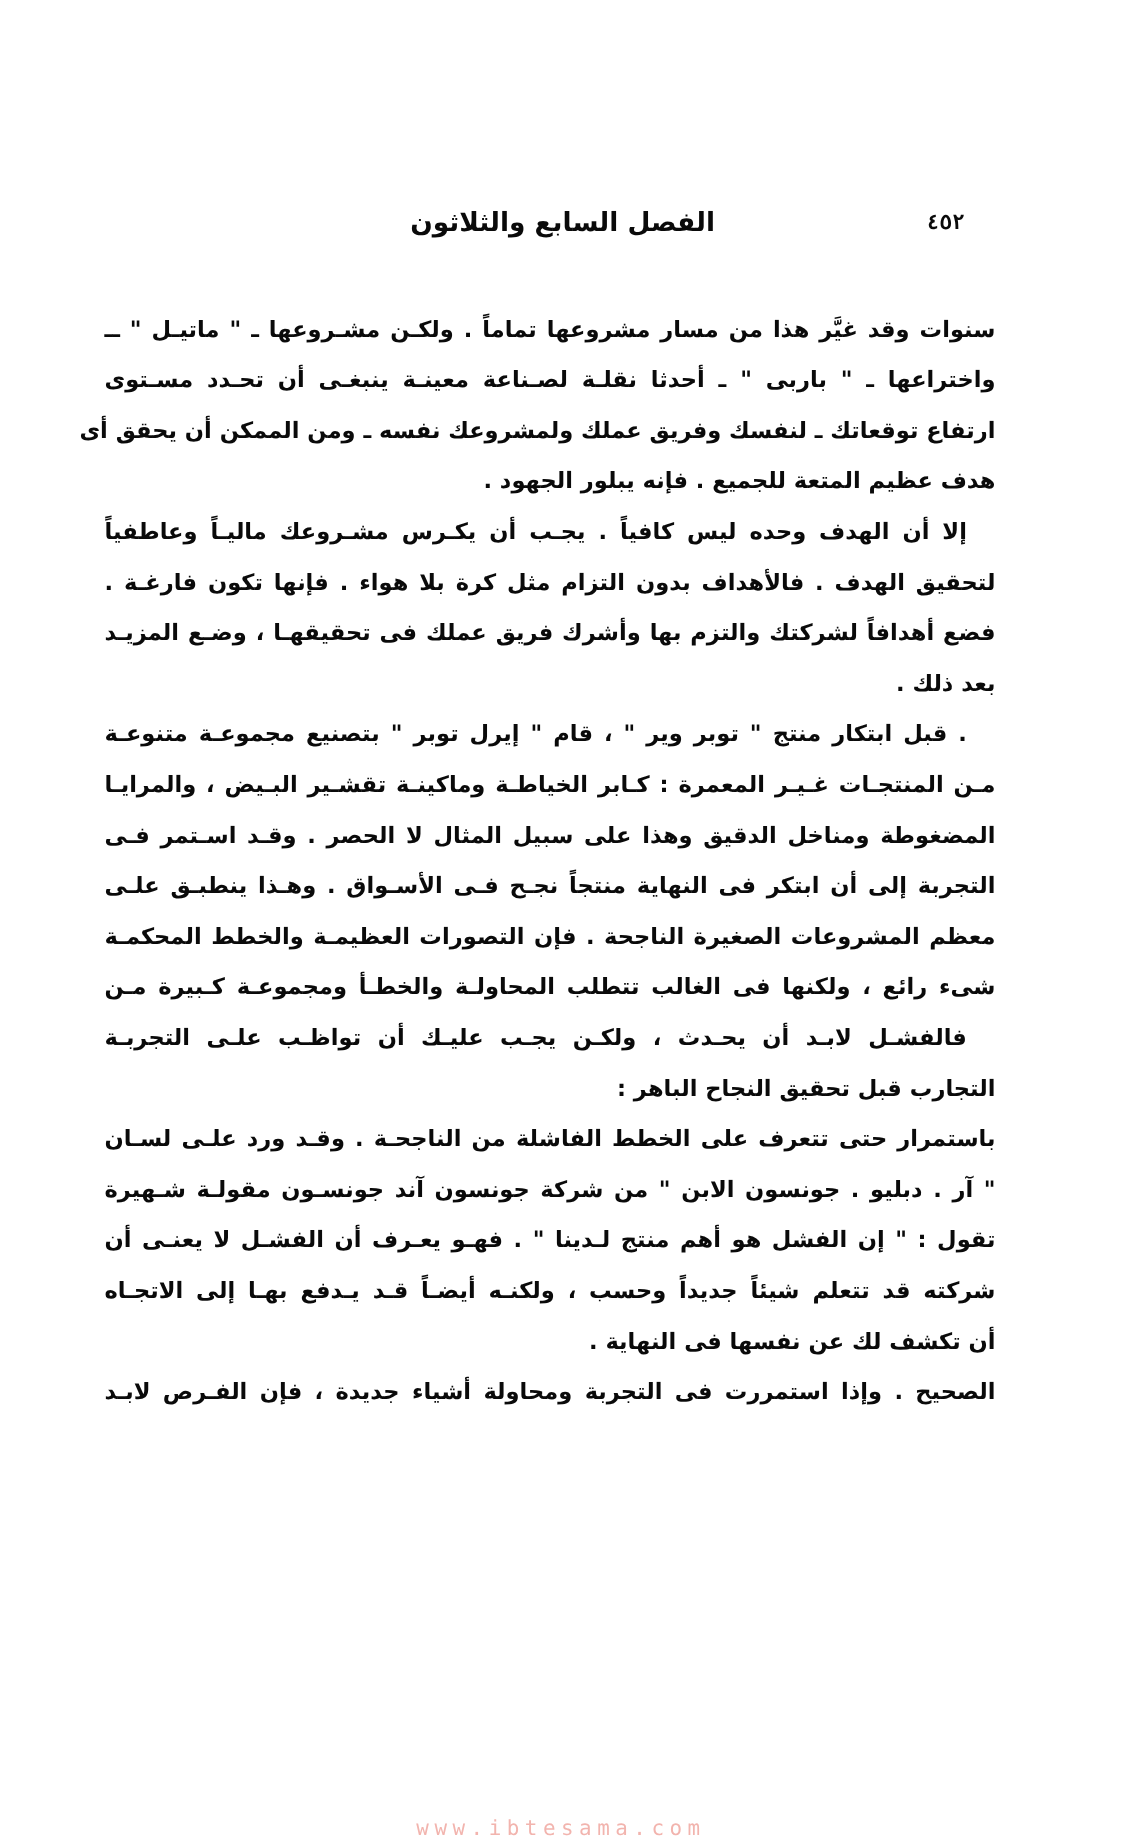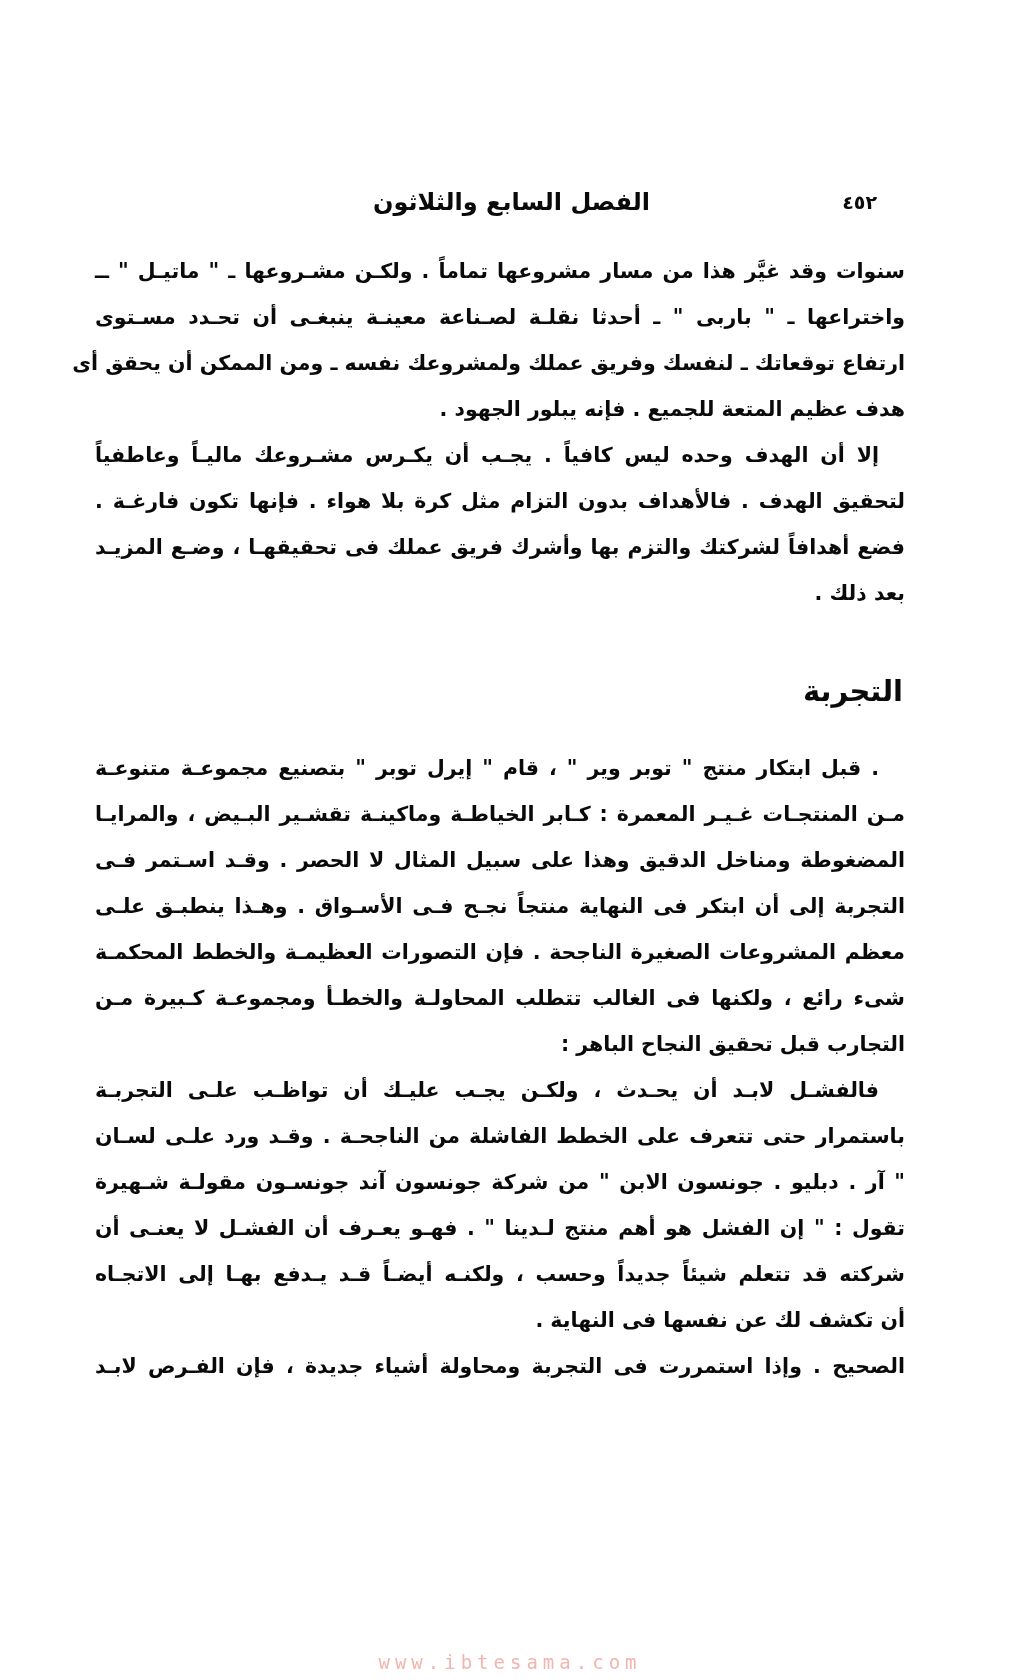--- a/index.html
+++ b/index.html
@@ -25,24 +25,25 @@
     direction: rtl;
   }
   .page-number {
     position: absolute;
     top: 191px;
     right: 143px;
     font-size: 19px;
     font-weight: bold;
     letter-spacing: 4px;
     direction: rtl;
+    font-family: Liberation Mono, monospace;
   }
   .text-block {
     position: absolute;
-    top: 248px;
+    top: 276px;
     right: 115px;
     width: 810px;
     direction: rtl;
   }
   .line {
     font-size: 20.5px;
     font-weight: bold;
     line-height: 46px;
     white-space: nowrap;
     text-align: justify;
@@ -89,31 +90,30 @@
         <div class="line">سنوات وقد غيَّر هذا من مسار مشروعها تماماً . ولكـن مشـروعها ـ " ماتيـل " ــ</div>
         <div class="line">واختراعها ـ " باربى " ـ أحدثا نقلـة لصـناعة معينـة ينبغـى أن تحـدد مسـتوى</div>
         <div class="line">ارتفاع توقعاتك ـ لنفسك وفريق عملك ولمشروعك نفسه ـ ومن الممكن أن يحقق أى</div>
         <div class="line para-end">هدف عظيم المتعة للجميع . فإنه يبلور الجهود .</div>
         <div class="line indent">إلا أن الهدف وحده ليس كافياً . يجـب أن يكـرس مشـروعك ماليـاً وعاطفياً</div>
         <div class="line">لتحقيق الهدف . فالأهداف بدون التزام مثل كرة بلا هواء . فإنها تكون فارغـة .</div>
         <div class="line">فضع أهدافاً لشركتك والتزم بها وأشرك فريق عملك فى تحقيقهـا ، وضـع المزيـد</div>
         <div class="line para-end">بعد ذلك .</div>
       </div>
 
-    <h2 class="section-heading">التجربة</h2>
 
     <div>
         <div class="line indent">. قبل ابتكار منتج " توبر وير " ، قام " إيرل توبر " بتصنيع مجموعـة متنوعـة</div>
         <div class="line">مـن المنتجـات غـيـر المعمرة : كـابر الخياطـة وماكينـة تقشـير البـيض ، والمرايـا</div>
         <div class="line">المضغوطة ومناخل الدقيق وهذا على سبيل المثال لا الحصر . وقـد اسـتمر فـى</div>
         <div class="line">التجربة إلى أن ابتكر فى النهاية منتجاً نجـح فـى الأسـواق . وهـذا ينطبـق علـى</div>
         <div class="line">معظم المشروعات الصغيرة الناجحة . فإن التصورات العظيمـة والخطط المحكمـة</div>
         <div class="line">شىء رائع ، ولكنها فى الغالب تتطلب المحاولـة والخطـأ ومجموعـة كـبيرة مـن</div>
+        <div class="line indent">فالفشـل لابـد أن يحـدث ، ولكـن يجـب عليـك أن تواظـب علـى التجربـة</div>
         <div class="line para-end">التجارب قبل تحقيق النجاح الباهر :</div>
-        <div class="line indent">فالفشـل لابـد أن يحـدث ، ولكـن يجـب عليـك أن تواظـب علـى التجربـة</div>
         <div class="line">باستمرار حتى تتعرف على الخطط الفاشلة من الناجحـة . وقـد ورد علـى لسـان</div>
         <div class="line">" آر . دبليو . جونسون الابن " من شركة جونسون آند جونسـون مقولـة شـهيرة</div>
         <div class="line">تقول : " إن الفشل هو أهم منتج لـدينا " . فهـو يعـرف أن الفشـل لا يعنـى أن</div>
         <div class="line">شركته قد تتعلم شيئاً جديداً وحسب ، ولكنـه أيضـاً قـد يـدفع بهـا إلى الاتجـاه</div>
         <div class="line para-end">أن تكشف لك عن نفسها فى النهاية .</div>
         <div class="line">الصحيح . وإذا استمررت فى التجربة ومحاولة أشياء جديدة ، فإن الفـرص لابـد</div>
       </div>
   </div>
 
   <div class="watermark">www.ibtesama.com</div>

